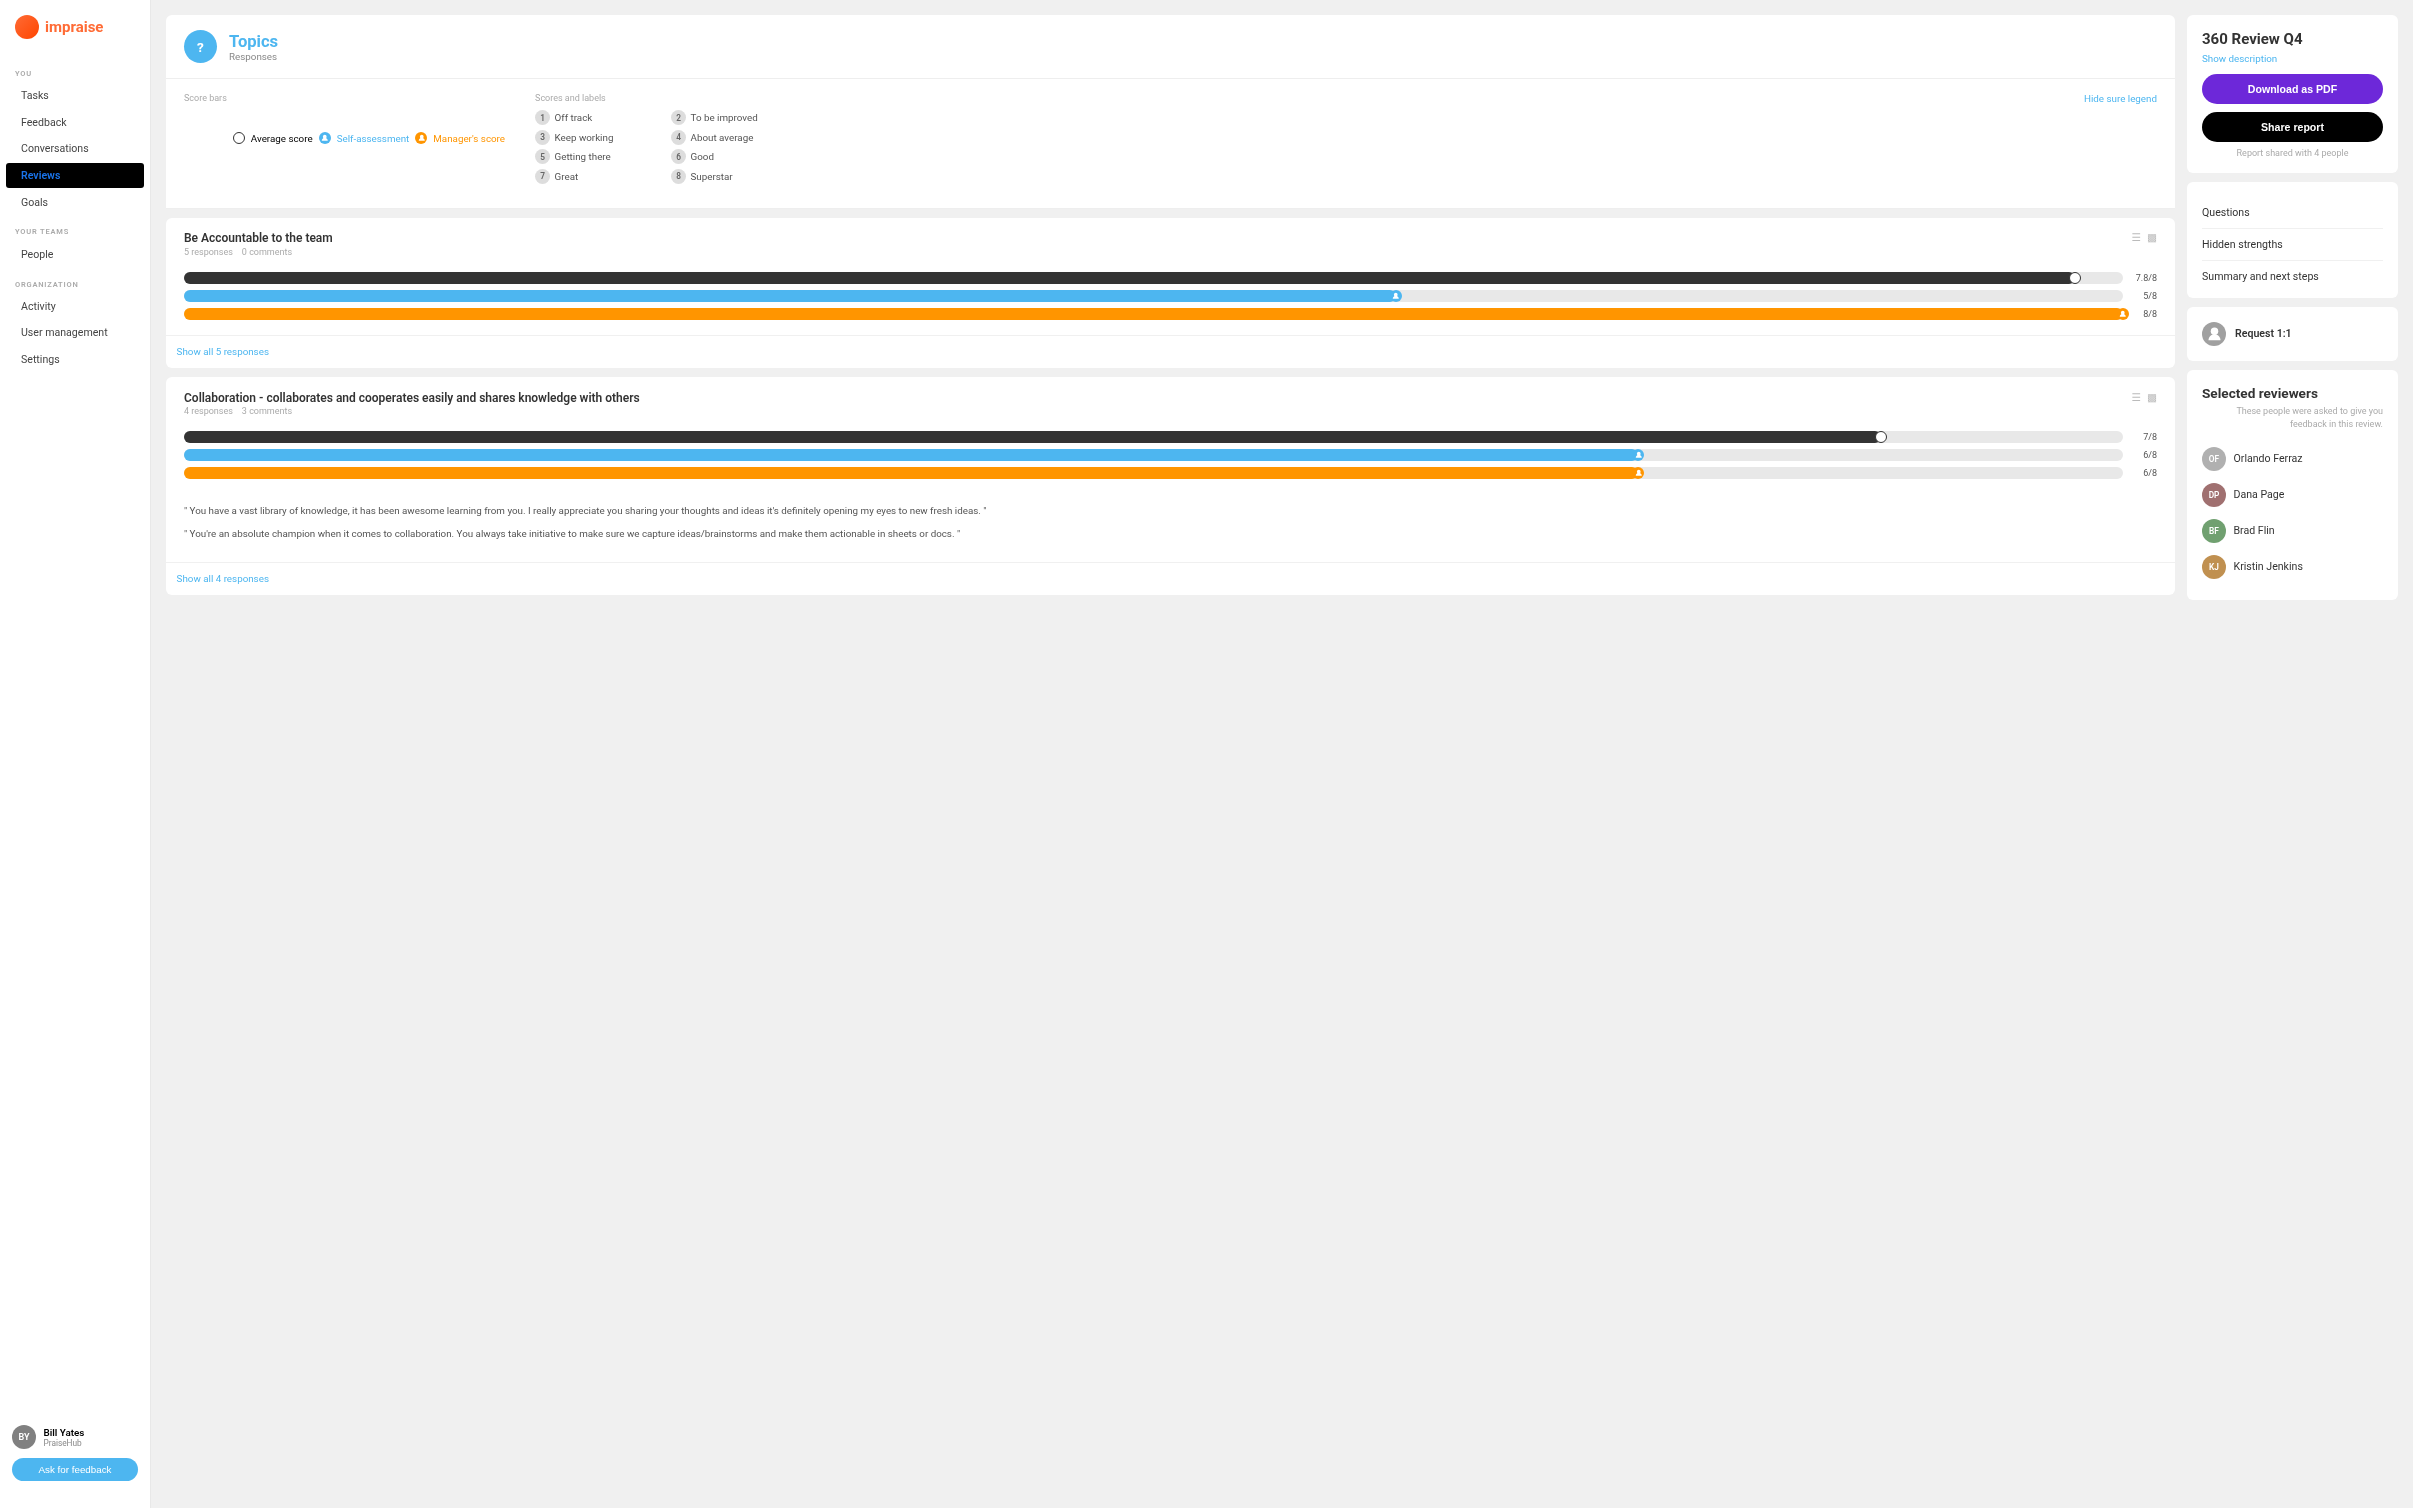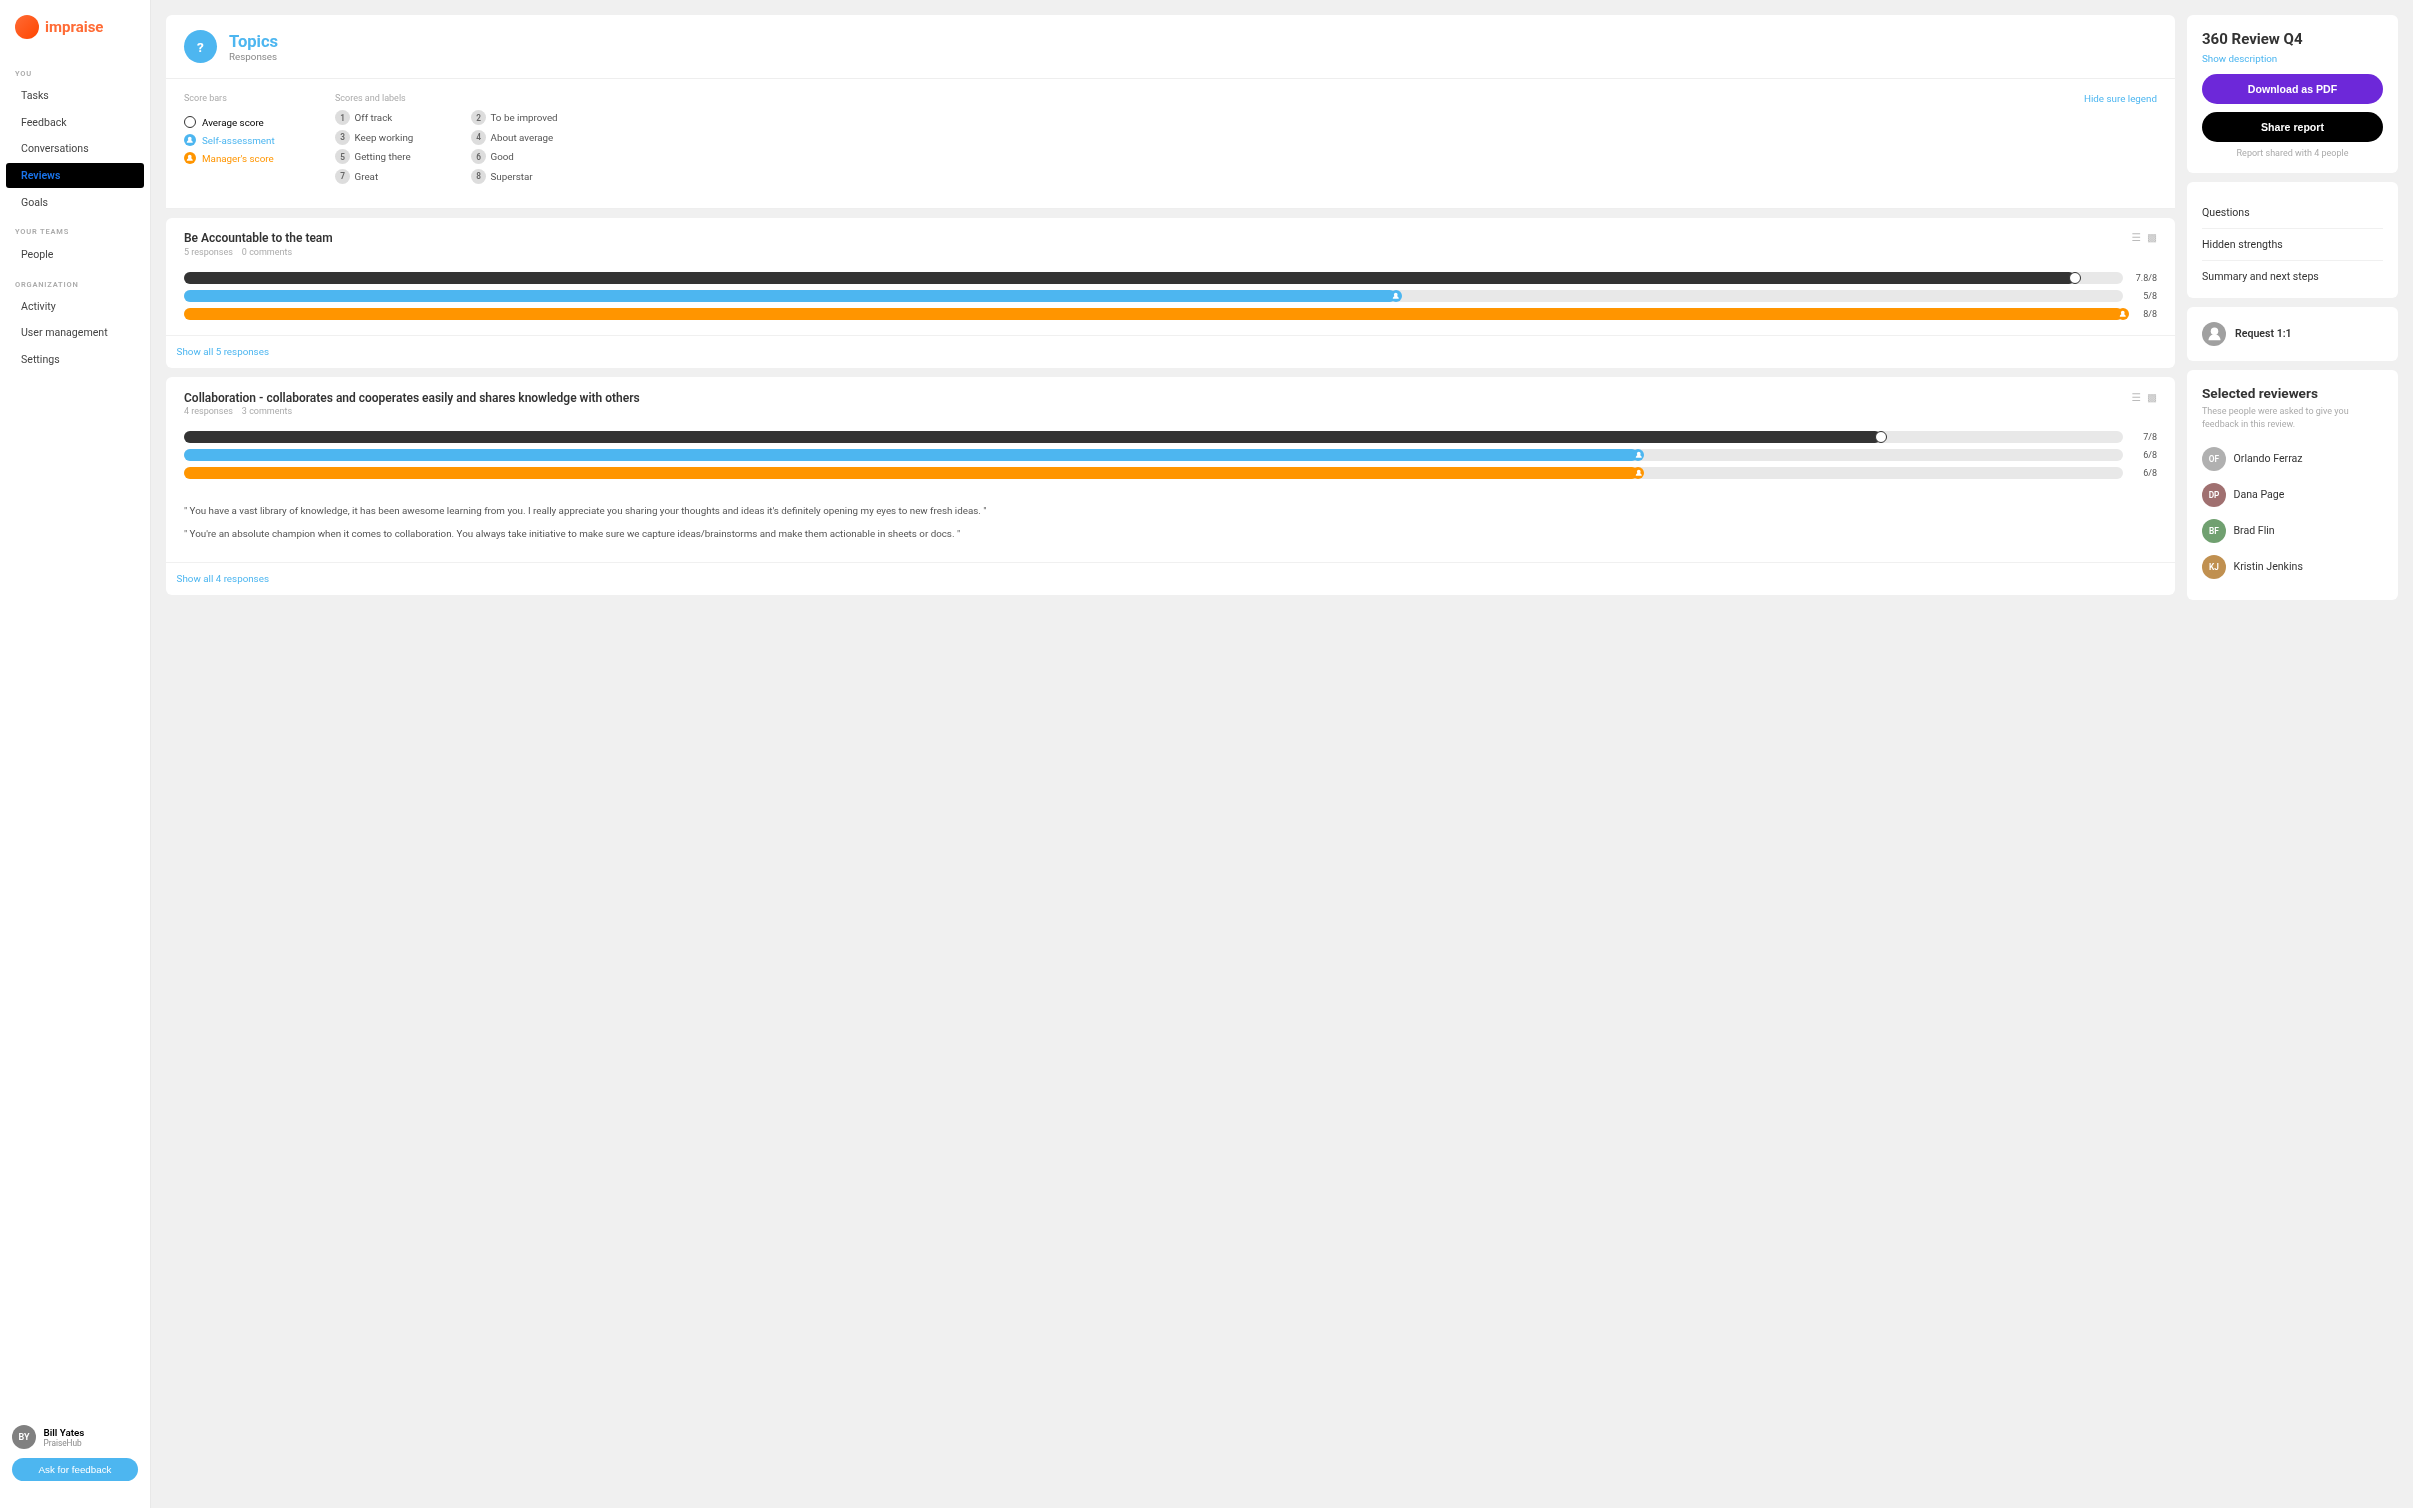--- a/index.html
+++ b/index.html
@@ -30,21 +30,21 @@
     .topics-header { background: #fff; border-radius: 6px 6px 0 0; padding: 15px 18px; display: flex; align-items: center; gap: 12px; border-bottom: 0.8px solid #eee; }
     .topics-icon { width: 33px; height: 33px; background: #4db6f0; border-radius: 50%; display: flex; align-items: center; justify-content: center; color: #fff; font-size: 13.6px; font-weight: 700; }
     .topics-title { font-size: 16.6px; font-weight: 700; color: #4db6f0; }
     .topics-subtitle { font-size: 9.8px; color: #888; }
 
     
     .score-legend { background: #fff; padding: 13.6px 18px; border-bottom: 0.8px solid #eee; }
     .score-legend-header { display: flex; align-items: flex-start; justify-content: space-between; margin-bottom: 10.6px; }
     .score-legend-cols { display: flex; gap: 30px; }
     .legend-col-title { font-size: 9px; color: #aaa; margin-bottom: 7.5px; }
-    .score-bars-col { display: flex; flex-direction: column; gap: 6px; min-width: 121px; }
+    .score-bars-col { display: flex; gap: 6px; min-width: 121px; }
     .bar-item { display: flex; align-items: center; gap: 6px; font-size: 9.8px; }
     .scores-grid { display: grid; grid-template-columns: repeat(2, 121px); gap: 4.5px 15px; }
     .score-item { display: flex; align-items: center; gap: 4.5px; font-size: 9.8px; color: #555; }
     .score-num { width: 15px; height: 15px; border-radius: 50%; background: #ddd; display: flex; align-items: center; justify-content: center; font-size: 8.3px; color: #666; font-weight: 600; }
     .hide-legend-btn { color: #4db6f0; cursor: pointer; font-size: 9.8px; white-space: nowrap; }
 
     
     .topic-section { background: #fff; margin-top: 9px; border-radius: 6px; overflow: hidden; }
     .topic-section + .topic-section { margin-top: 9px; }
     .topic-header { padding: 13.6px 18px 6px 18px; display: flex; justify-content: space-between; align-items: flex-start; }
@@ -70,21 +70,21 @@
     .show-desc-link { color: #4db6f0; font-size: 9.8px; cursor: pointer; margin-bottom: 10.6px; display: block; }
     .download-btn { width: 100%; background: #6d28d9; color: #fff; border: none; border-radius: 18px; padding: 9px; font-size: 10.6px; font-weight: 600; cursor: pointer; margin-bottom: 7.5px; }
     .share-btn { width: 100%; background: #000000; color: #fff; border: none; border-radius: 18px; padding: 9px; font-size: 10.6px; font-weight: 600; cursor: pointer; margin-bottom: 6px; }
     .shared-info { text-align: center; font-size: 9px; color: #aaa; }
     .questions-list { display: flex; flex-direction: column; gap: 0; }
     .question-item { padding: 9px 0; border-bottom: 0.8px solid #f0f0f0; font-size: 10.6px; color: #333; cursor: pointer; }
     .question-item:last-child { border-bottom: none; padding-bottom: 0; }
     .request-11 { display: flex; align-items: center; gap: 9px; }
     .request-label { font-size: 10.6px; font-weight: 600; color: #333; }
     .reviewers-title { font-size: 13.6px; font-weight: 700; color: #333; margin-bottom: 4.5px; }
-    .reviewers-subtitle { font-size: 9px; color: #aaa; margin-bottom: 10.6px; line-height: 1.4; }
+    .reviewers-subtitle { font-size: 9px; color: #aaa; margin-bottom: 10.6px; line-height: 1.4; text-align: right; }
     .reviewer-item { display: flex; align-items: center; gap: 7.5px; padding: 6px 0; }
     .reviewer-name { font-size: 10.6px; color: #333; }
     .reviewer-avatar { width: 24px; height: 24px; border-radius: 50%; display: flex; align-items: center; justify-content: center; font-size: 8.3px; font-weight: 600; color: #fff; }
     .av-bill { background: #808080; }
     .av-req { background: #a0a0a0; }
   </style>
 </head>
 <body>
 
 <aside class="sidebar">

